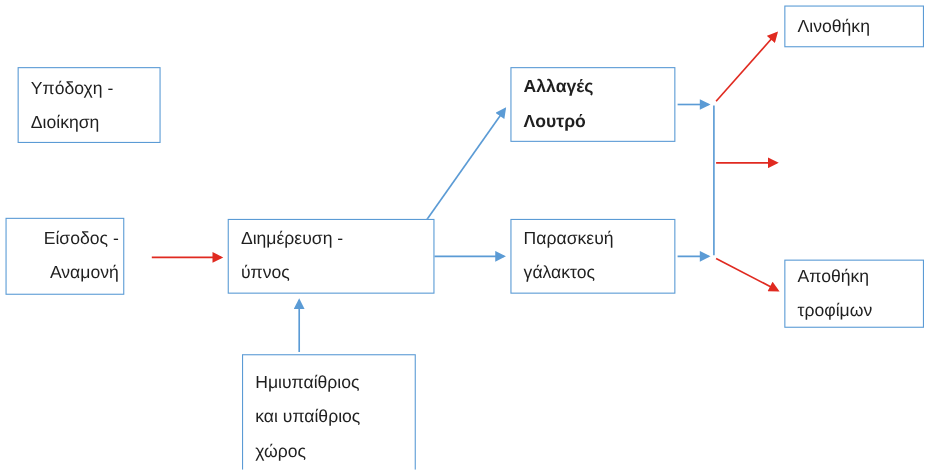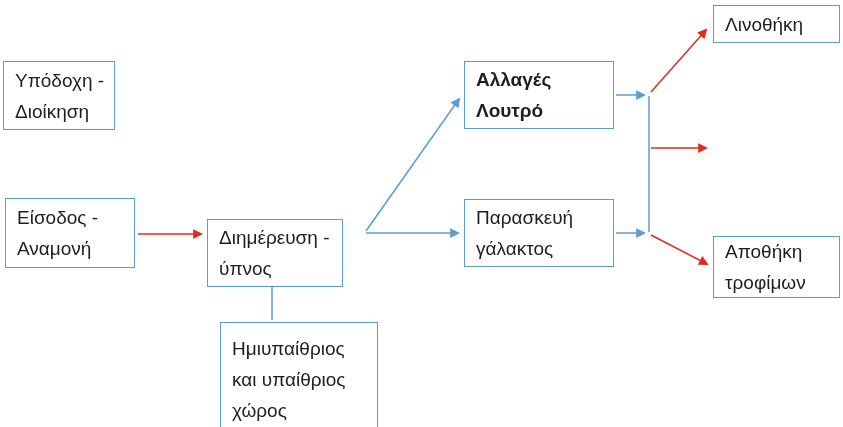--- a/index.html
+++ b/index.html
@@ -20,29 +20,29 @@
   .arrow-layer{
     position:absolute;left:0;top:0;width:843px;height:427px;
     pointer-events:none;
   }
   .box{
     position:absolute;
     box-sizing:border-box;
     border:1.5px solid var(--box-border);
     background:var(--background);
     color:var(--text);
-    font-size:19px;
+    font-size:16px;
     line-height:31px;
     white-space:pre-line;
     display:flex;flex-direction:column;justify-content:center;
     padding:2px 4px 2px 11px;
   }
-  .b-reception      {left:3px;   top:61px;  width:112px; height:69px;}
-  .b-entrance       {left:5px;   top:198px; width:130px; height:70px;}
-  .b-daycare        {left:207px; top:199px; width:136px; height:68px;margin-top:20px;}
+  .b-reception      {left:16px;   top:61px;  width:130px; height:69px;}
+  .b-entrance       {left:5px;   top:198px; width:108px; height:70px;text-align:right;}
+  .b-daycare        {left:207px; top:199px; width:188px; height:68px;}
   .b-semiopen       {left:205px; top:322px; width:158px; height:114px;margin-left:15px;}
   .b-changes        {left:464px; top:61px;  width:150px; height:68px;font-weight:bold;}
   .b-milk           {left:464px; top:199px; width:150px; height:68px;}
   .b-linen          {left:713px; top:5px;   width:127px; height:38px;}
   .b-soiled         {left:713px; top:129px; width:127px; height:39px;}
   .b-foodstore      {left:713px; top:236px; width:127px; height:62px;}
   line.blue{stroke:var(--blue-arrow);stroke-width:1.5;}
   line.red {stroke:var(--red-arrow); stroke-width:1.5;}
   .mb{fill:var(--blue-arrow);}
   .mr{fill:var(--red-arrow);}

